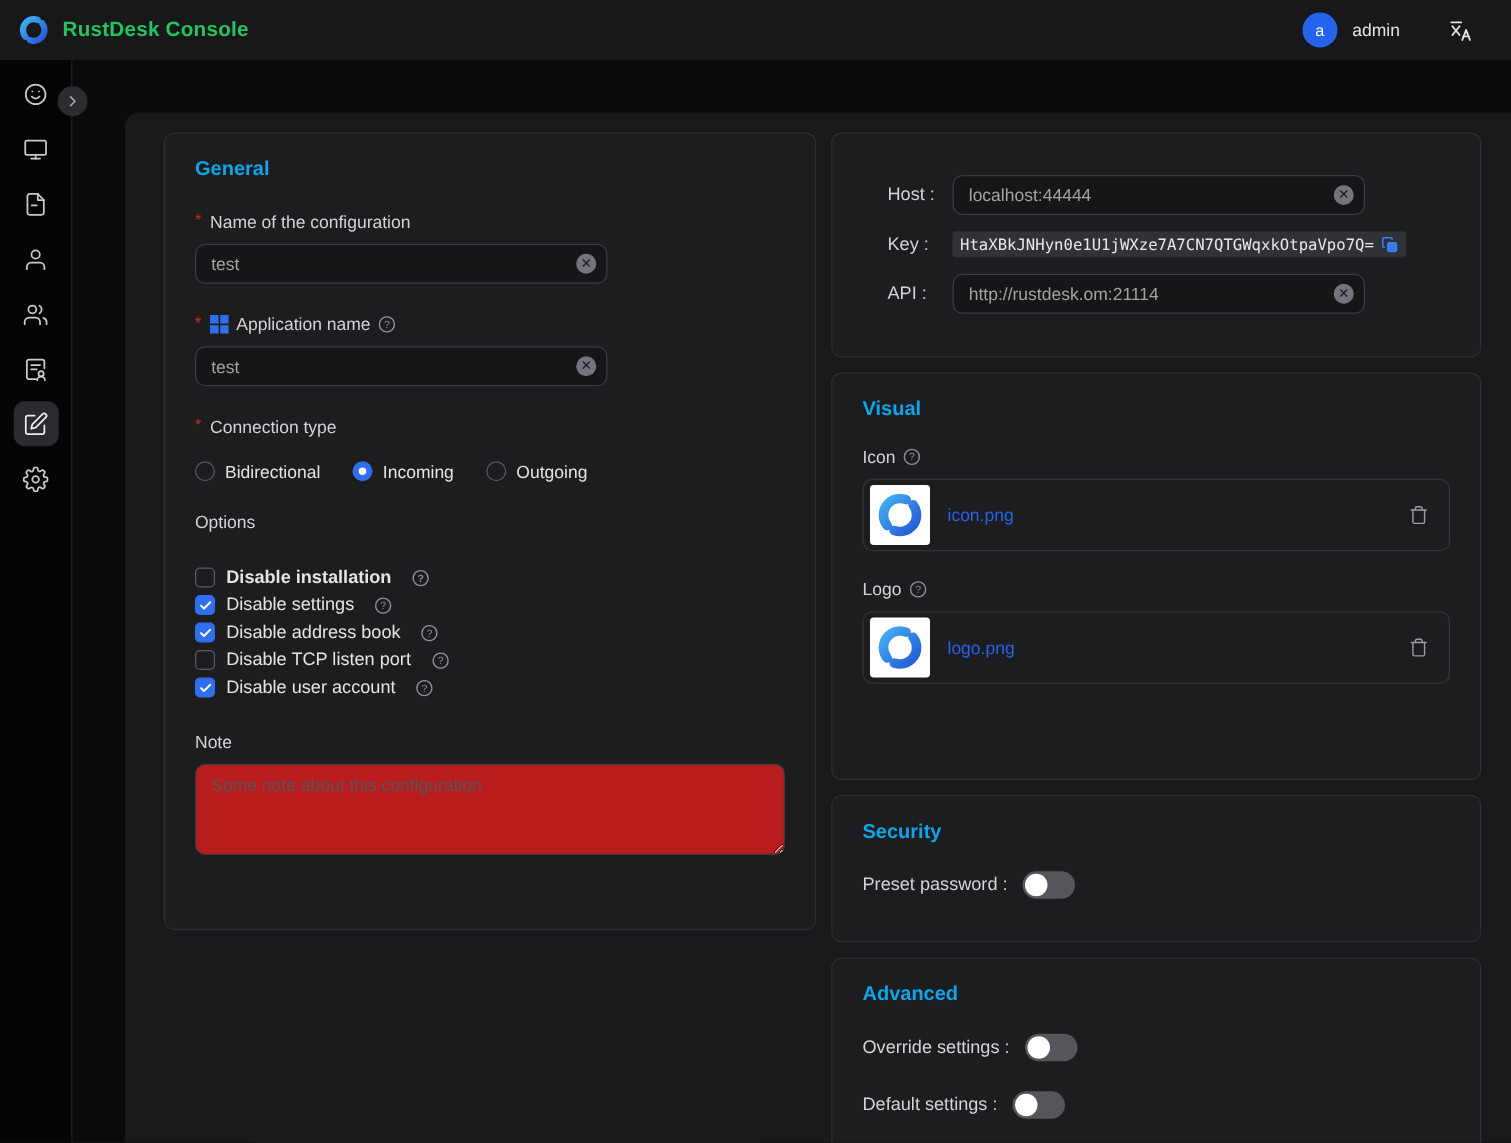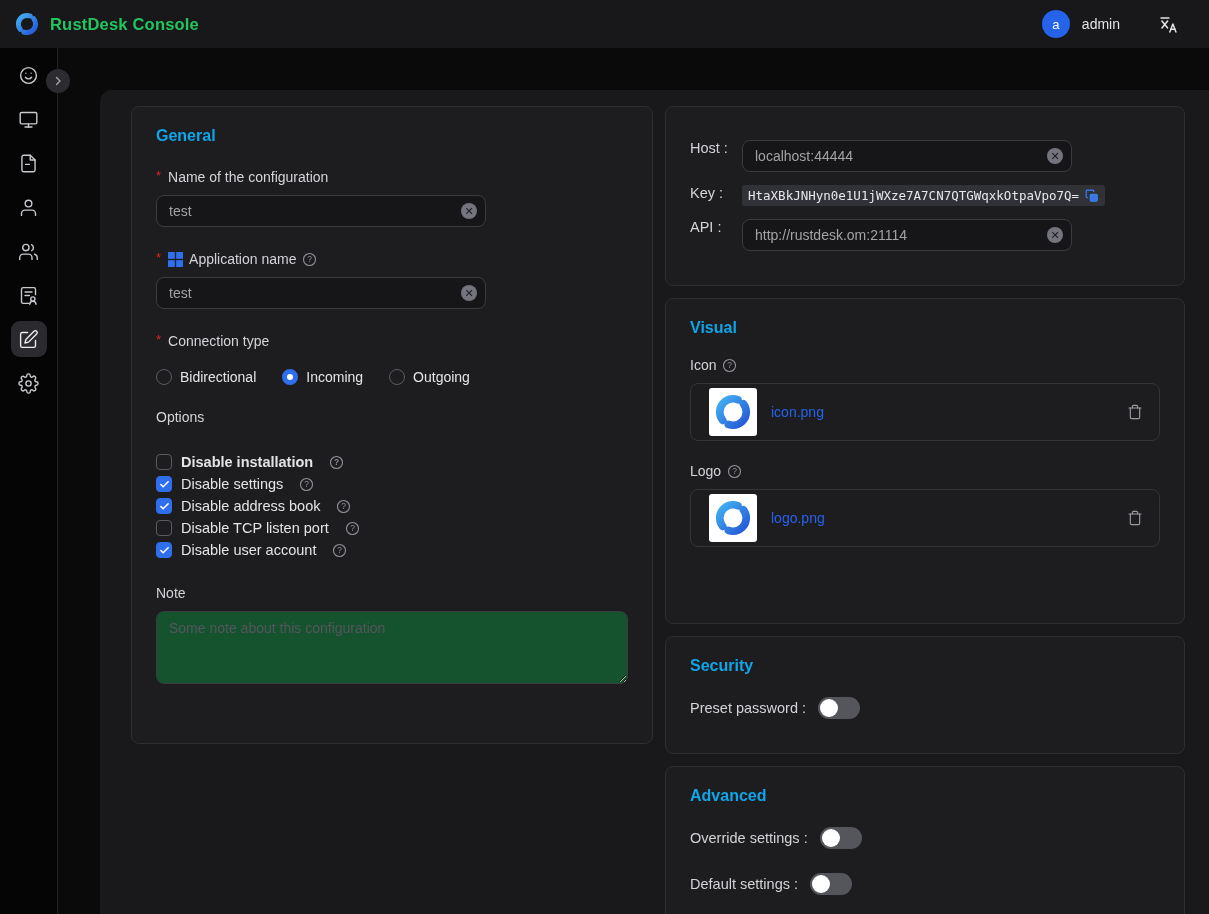--- a/index.html
+++ b/index.html
@@ -84,39 +84,39 @@
   
   .check-list { margin-top:26px; }
   .check-row { display:flex; align-items:center; height:22px; gap:9px; cursor:pointer; }
   .checkbox { width:16px; height:16px; border-radius:4px; border:1px solid #5a5a63; background:transparent;
               display:flex; align-items:center; justify-content:center; flex:none; }
   .checkbox.checked { background:#2f6fed; border-color:#2f6fed; }
   .check-label { font-size:14.5px; color:#e4e4e7; display:flex; align-items:center; gap:16px; }
   .check-label.bold { font-weight:700; }
 
   textarea.note {
-    margin-top:10px; width:472px; height:73px; background:#14532d; border:1px solid #3b3b42;
+    margin-top:10px; width:472px; height:73px; background:#b91c1c; border:1px solid #3b3b42;
     border-radius:8px; color:#e4e4e7; font-size:14px; padding:8px 12px; outline:none;
     font-family:"Liberation Sans", sans-serif; resize:both;
   }
   textarea.note::placeholder { color:#55555e; }
 
   
-  .srv-row { display:flex; margin-top:13px; }
+  .srv-row { display:flex; align-items:center; margin-top:13px;margin-left:20px; }
   .srv-label { width:52px; flex:none; font-size:14.5px; color:#d4d4d8; }
   .key-chip {
     display:flex; align-items:center; gap:6px; background:#313138; border-radius:3px;
     padding:3px 6px; font-family:"DejaVu Sans Mono", monospace; font-size:12.5px; color:#e8e8ec;
   }
   .copy-btn { display:flex; cursor:pointer; }
 
   
   .file-row {
     margin-top:10px; height:58px; border:1px solid #333338; border-radius:8px;
-    display:flex; align-items:center; padding:5px 16px 5px 18px;
+    display:flex; align-items:center; padding:5px 16px 5px 5px;
   }
   .thumb { width:48px; height:48px; background:#ffffff; border-radius:3px;
            display:flex; align-items:center; justify-content:center; flex:none; }
   .file-name { margin-left:14px; font-size:14px; color:#2563eb; cursor:pointer; }
   .trash-btn { margin-left:auto; display:flex; color:#9b9ba3; cursor:pointer; }
 
   
   .toggle-row { display:flex; align-items:center; margin-top:22px; }
   .toggle-label { font-size:14.5px; color:#d4d4d8; margin-right:12px; }
   .toggle { width:42px; height:22px; border-radius:11px; background:#55555c; position:relative; cursor:pointer; flex:none; }

